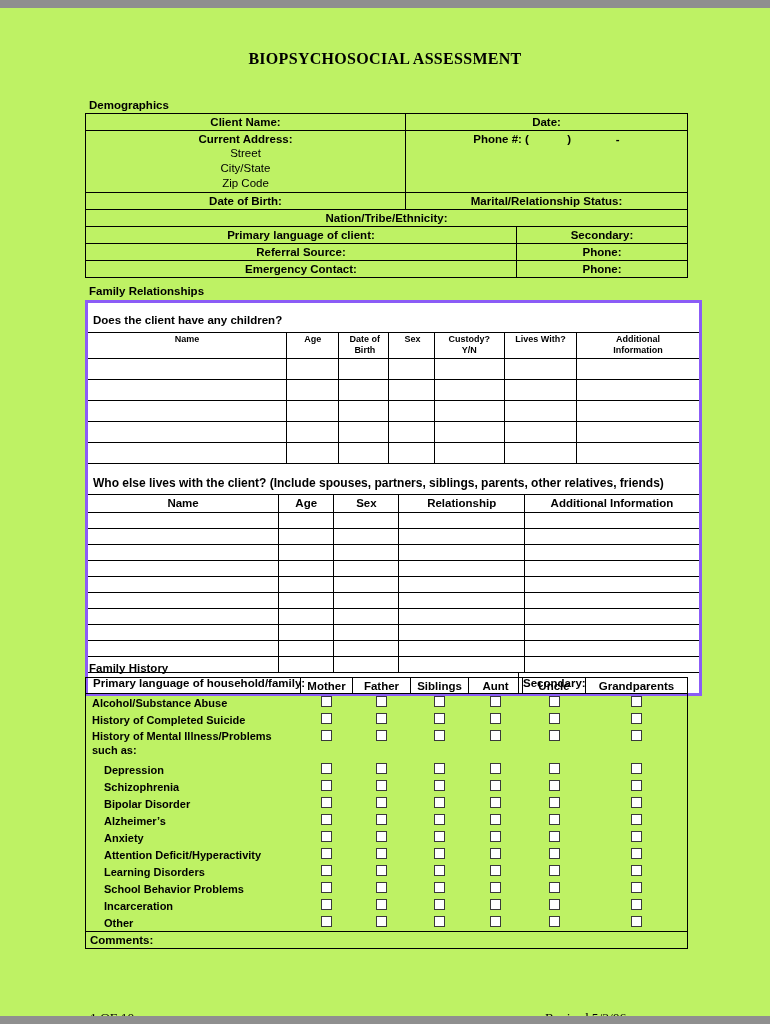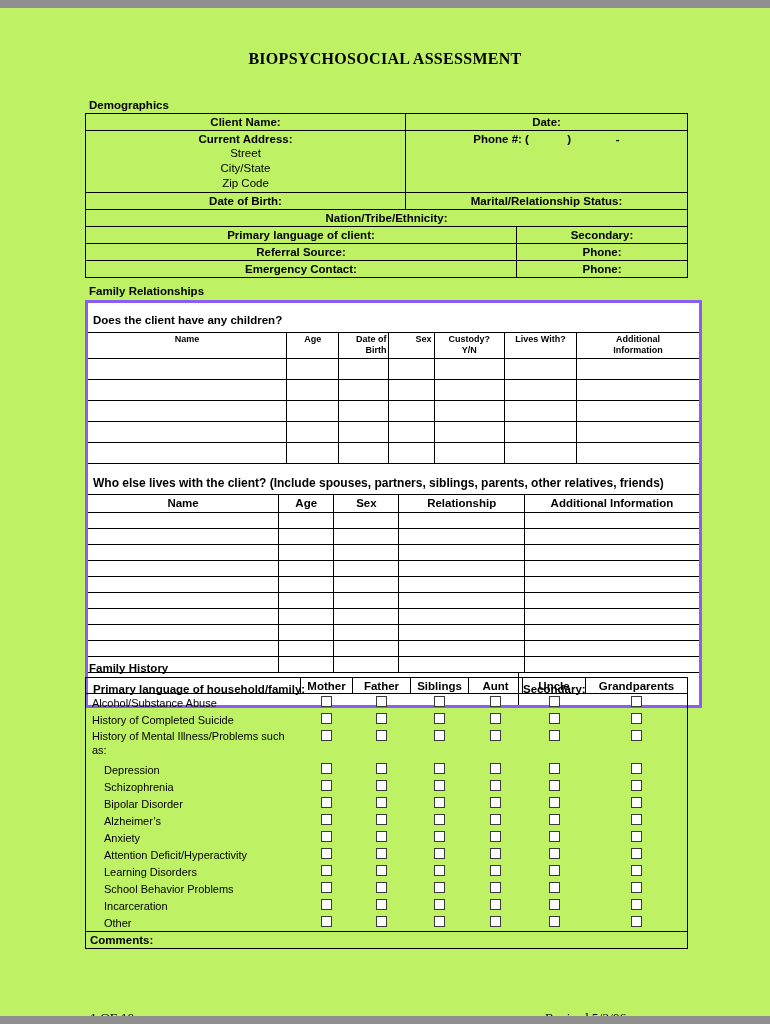--- a/index.html
+++ b/index.html
@@ -82,27 +82,27 @@
   .children th {
     font-size: 9px;
     font-weight: bold;
     line-height: 1.25;
     padding: 1px 2px;
     text-align: center;
     vertical-align: top;
     white-space: pre-line;
     height: 21px;
   }
-  .children th.ta-l { text-align: right; padding-left: 4px; }
+  .children th.ta-l { text-align: center; padding-left: 4px; }
   .children td { height: 18px; }
   .household th { font-size: 11.5px; font-weight: bold; text-align: center; height: 15px; }
   .household td { height: 13px; }
   .lang-row {
     display: flex;
-    height: 32px;
+    height: 20px;
     align-items: center;
     font-weight: bold;
     font-size: 11.5px;
   }
   .lang-left { width: 425px; padding-left: 5px; }
   .lang-right {
     flex: 1;
     border-left: 1px solid #000;
     height: 100%;
     display: flex;
@@ -129,21 +129,21 @@
   .fh-head2 td {
     border: 1px solid #000;
     font-weight: bold;
     font-size: 11.5px;
     text-align: center;
     height: 15px;
     padding: 0;
   }
   [data-name="family-history-rows"] td { height: 15px; }
   [data-name="family-history-rows"] tr.two-line td { height: 30px; }
-  .fh-label { padding: 0 4px 0 6px; vertical-align: middle; }
+  .fh-label { padding: 0 4px 0 6px; vertical-align: middle; font-weight: bold; }
   .fh-label.ind { padding-left: 18px; }
   .fh-check { text-align: center; vertical-align: middle; }
   .two-line .fh-check { vertical-align: top; padding-top: 2px; }
   .two-line .fh-label { vertical-align: top; padding-top: 1px; line-height: 14px; }
   .checkbox {
     display: inline-block;
     width: 11px; height: 11px;
     box-sizing: border-box;
     border: 1px solid #3a3a3a;
     background: #fff;

